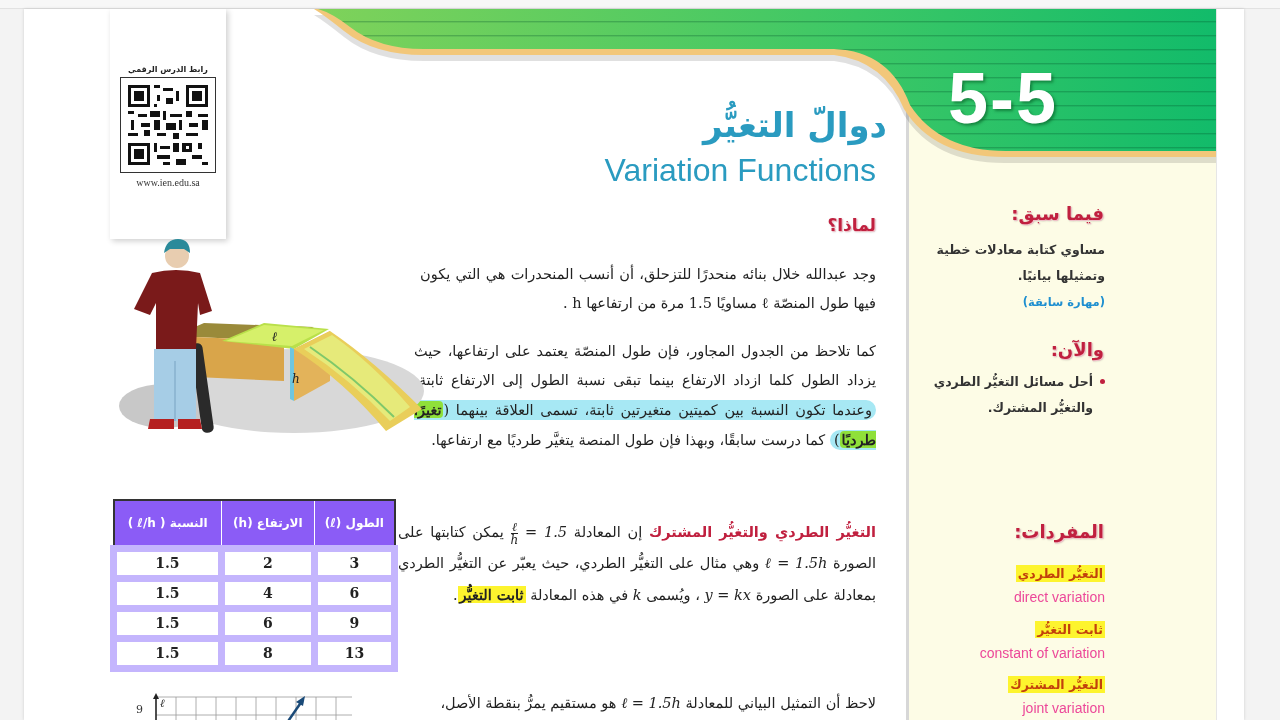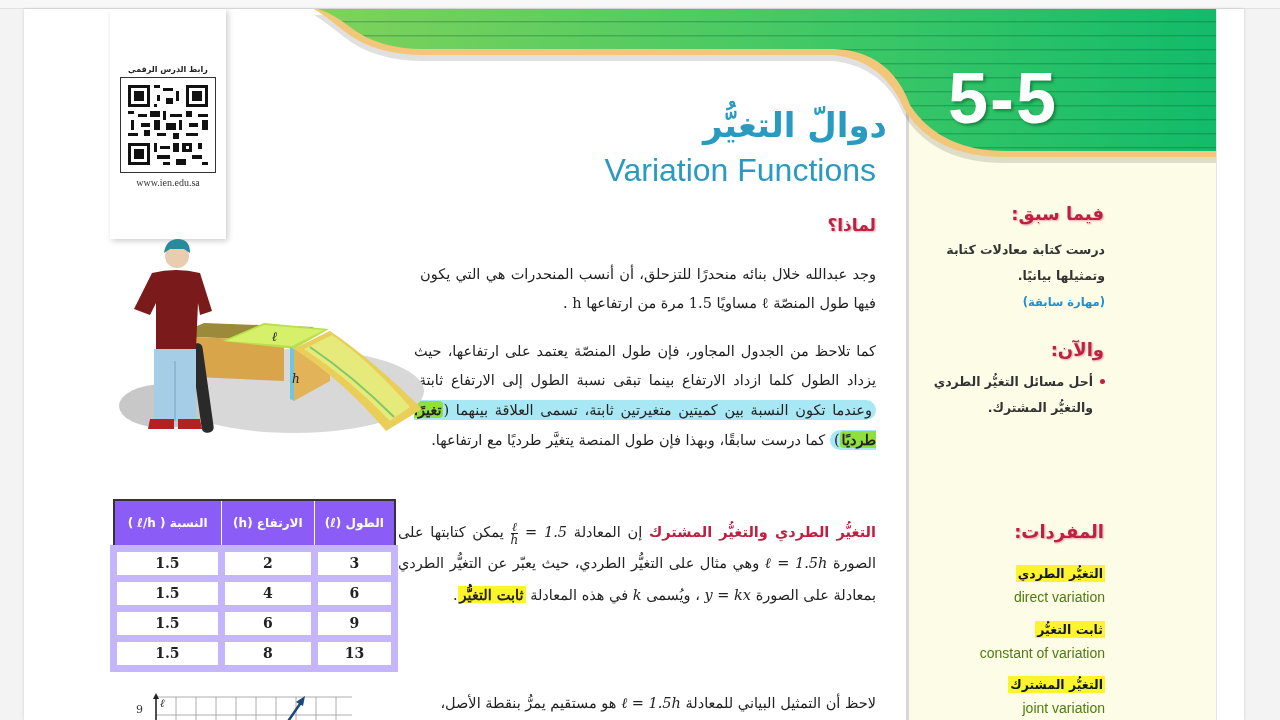--- a/index.html
+++ b/index.html
@@ -123,26 +123,26 @@
   }
   .sb-skill { color: #1e8fd0; font-size: 11.5px; }
   .sb-list { list-style: none; }
   .sb-list li { position: relative; padding-right: 12px; }
   .sb-list li::before {
     content: ""; position: absolute; right: 0; top: 10px;
     width: 5px; height: 5px; border-radius: 50%; background: #c0203f;
   }
   .vocab-ar {
     position: absolute; left: 905px; width: 176px; text-align: right; direction: rtl;
-    font-size: 12.5px; font-weight: bold; color: #0f172a;
+    font-size: 12.5px; font-weight: bold; color: #c2410c;
   }
   .vocab-ar span { background: #fdf42e; padding: 1px 2px; }
   .vocab-en {
     position: absolute; left: 905px; width: 176px; text-align: right;
-    font-family: "Liberation Sans", sans-serif; font-size: 14px; color: #4d7c0f;
+    font-family: "Liberation Sans", sans-serif; font-size: 14px; color: #ec4899;
   }
 </style>
 </head>
 <body>
 
 <div class="topbar"></div>
 
 <div class="page">
 
   <div class="sidebar"></div>
@@ -325,21 +325,21 @@
       <line x1="14" y1="2" x2="14" y2="40" stroke="#222" stroke-width="1.6"></line>
       <polygon points="14,0 11,6 17,6" fill="#222"></polygon>
       <text x="18" y="14" font-family="DejaVu Serif, serif" font-style="italic" font-size="11" fill="#222">ℓ</text>
       <line x1="138" y1="40" x2="160" y2="8" stroke="#1a4a78" stroke-width="2.5"></line>
       <polygon points="163,3 154,9 161,13" fill="#1a4a78"></polygon>
     </svg>
   </div>
 
   <div class="section-head sb-head" style="top:194px;">فيما سبق:</div>
   <div class="sb-text" style="top:228px;">
-    <div>درست كتابة معادلات كتابة وتمثيلها بيانيًا.</div>
+    <div>مساوي كتابة معادلات خطية وتمثيلها بيانيًا.</div>
     <div class="sb-skill">(مهارة سابقة)</div>
   </div>
 
   <div class="section-head sb-head" style="top:330px;">والآن:</div>
   <ul class="sb-text sb-list" style="top:360px;">
     <li>أحل مسائل التغيُّر الطردي والتغيُّر المشترك.</li>
   </ul>
 
   <div class="section-head sb-head" style="top:512px;">المفردات:</div>
   <div class="vocab-ar" style="top:557px;"><span>التغيُّر الطردي</span></div>

